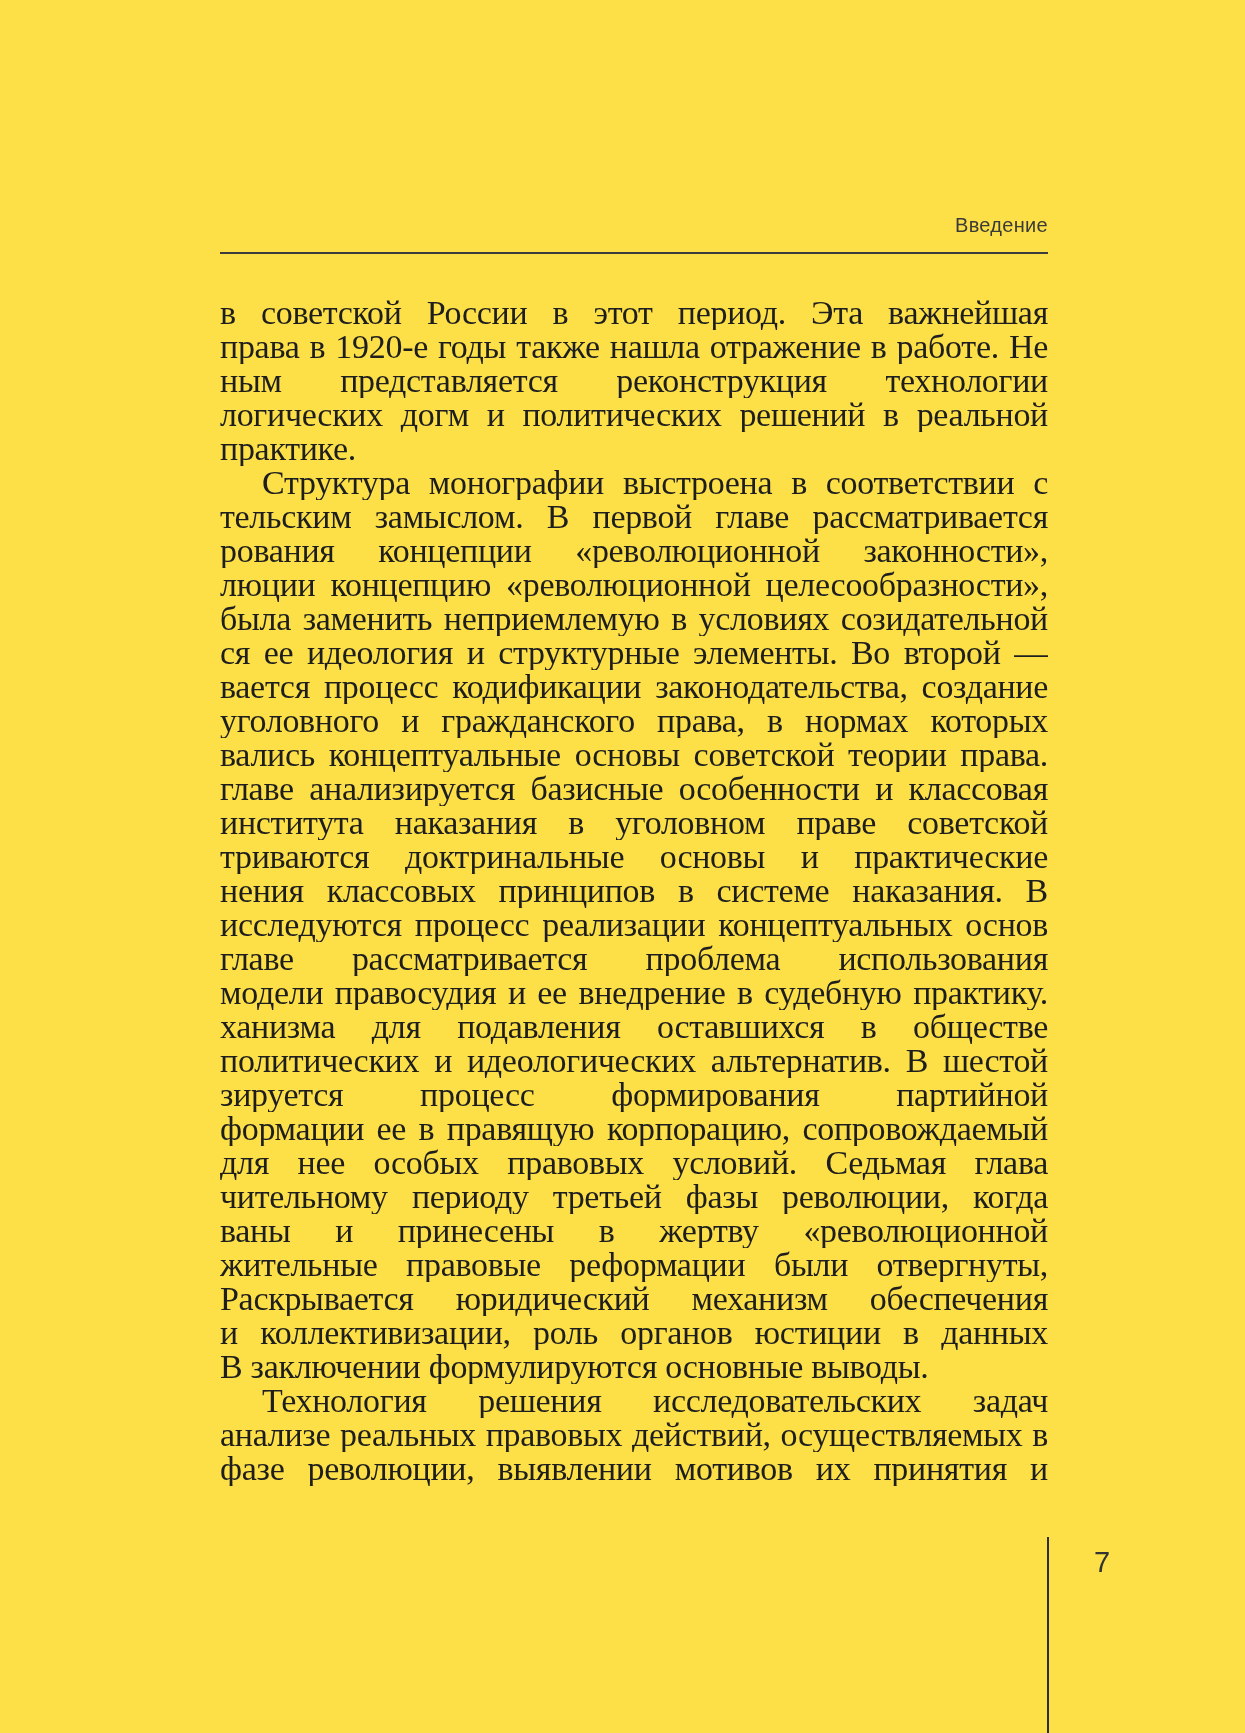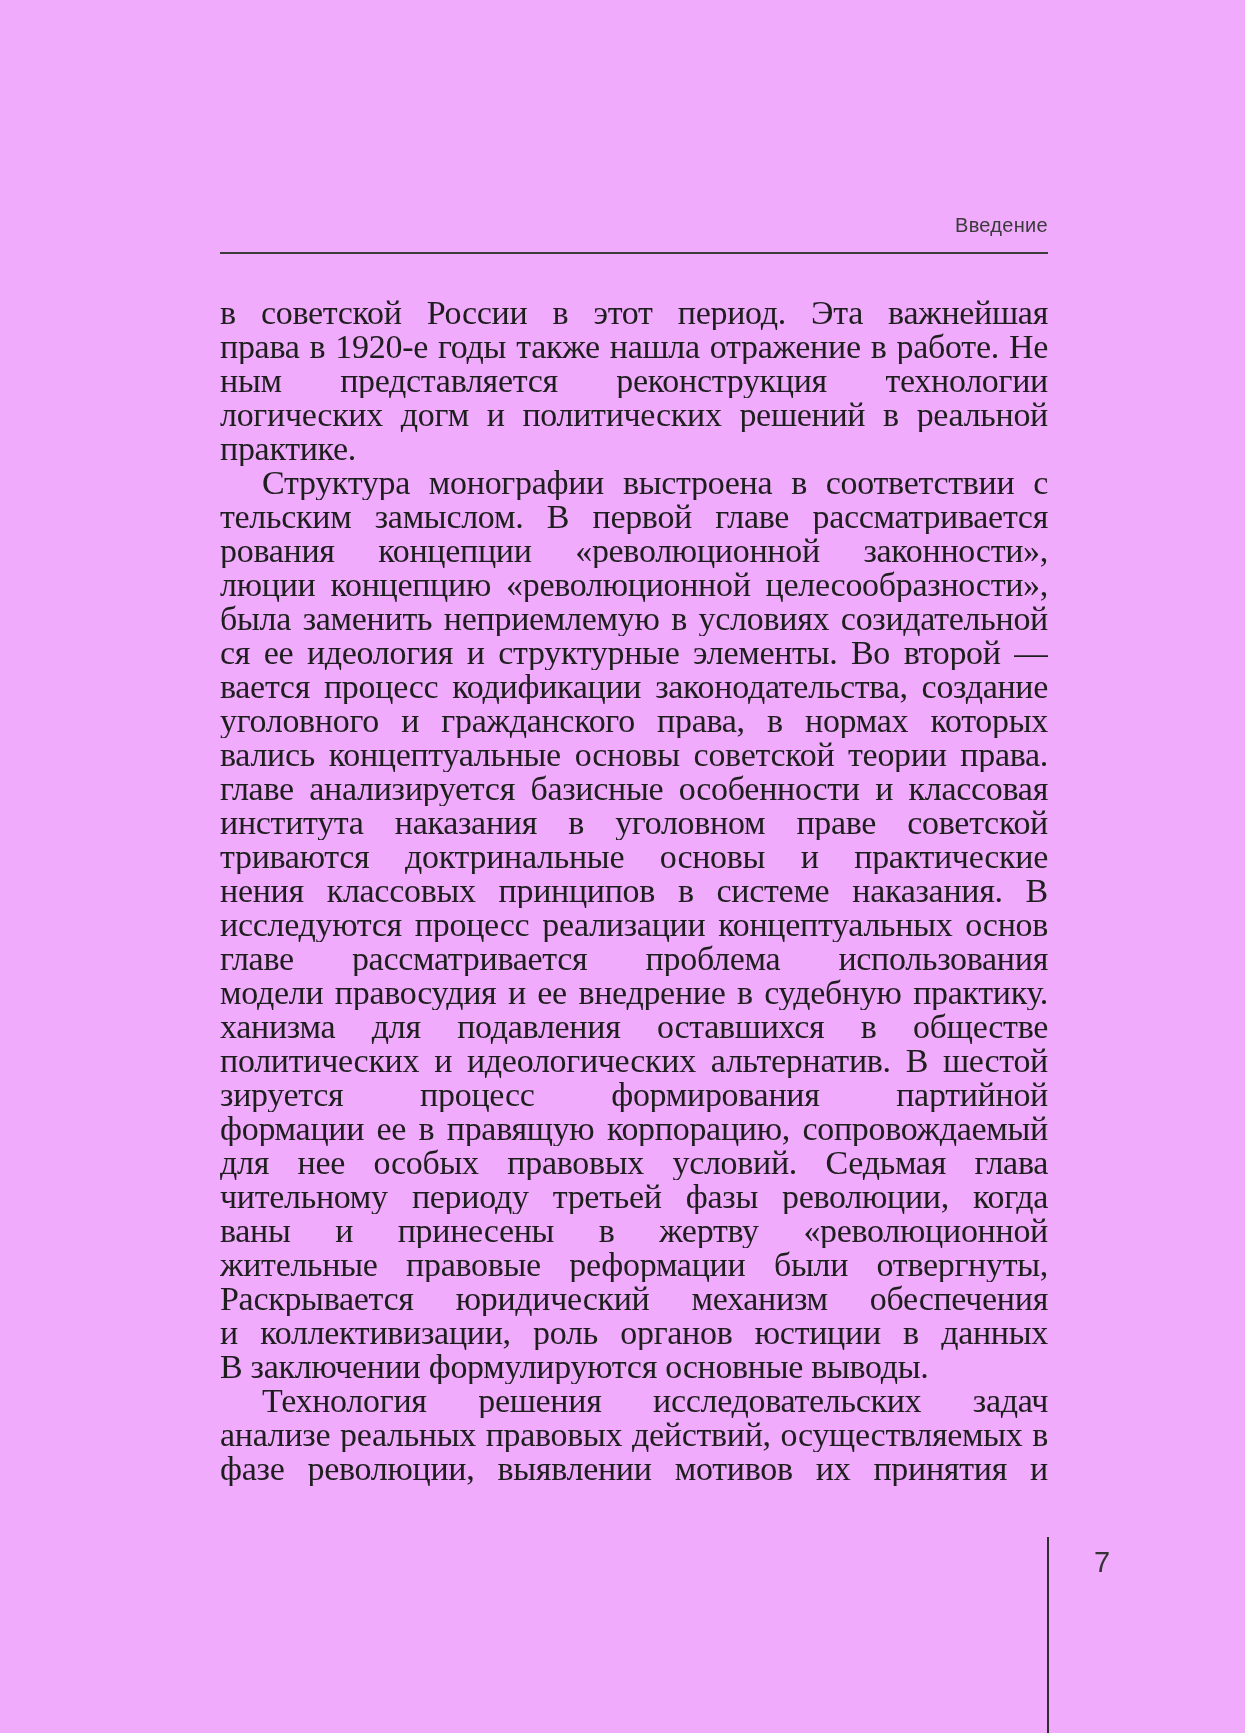--- a/index.html
+++ b/index.html
@@ -1,20 +1,20 @@
 <!DOCTYPE html>
 <html lang="ru"><head>
 <meta charset="utf-8">
 <style>
   html, body { margin: 0; padding: 0; background: #ffffff; }
   .page {
     position: relative;
     width: 1245px;
     height: 1733px;
-    background: #f0abfc;
+    background: #fde047;
     overflow: hidden;
     font-family: "Liberation Serif", "DejaVu Serif", serif;
     color: #1e1e1e;
   }
   .running-head {
     position: absolute;
     left: 220px;
     top: 214px;
     width: 828px;
     text-align: right;

